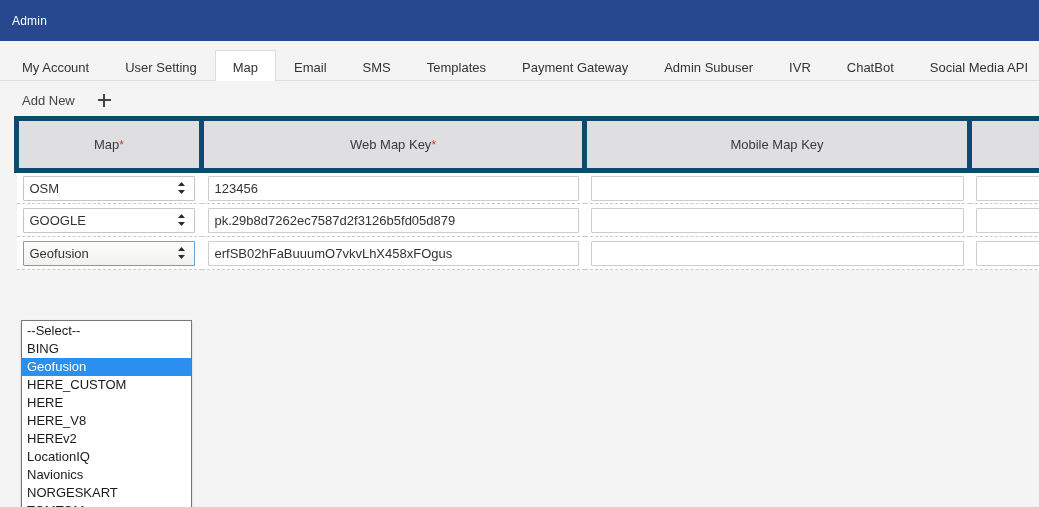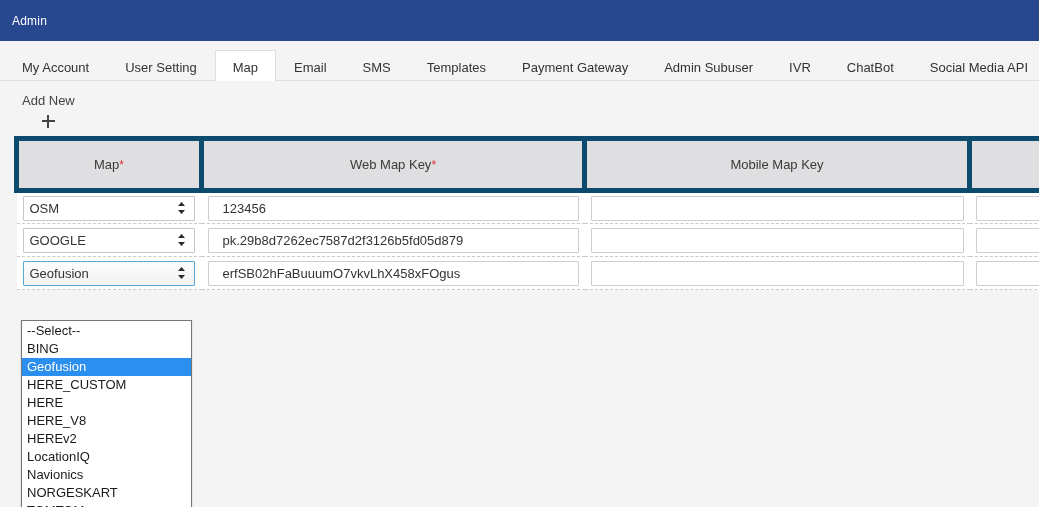--- a/index.html
+++ b/index.html
@@ -61,24 +61,23 @@
     background: #f4f4f4;
     padding: 0;
     position: relative;
     height: 426px;
   }
 
   #add-new-row {
     padding: 12px 0 8px 22px;
     display: flex;
     align-items: center;
-    gap: 7px;
+    gap: 23px;
     width: max-content;
     cursor: pointer;
-    flex-direction: column;
   }
   #add-new-label {
     font-size: 13px;
     color: #444444;
   }
   .plus-icon {
     display: inline-block;
     position: relative;
     width: 13px;
     height: 13px;
@@ -150,21 +149,21 @@
   }
 
   input.key-input {
     width: 100%;
     height: 25px;
     font-size: 13px;
     font-family: "Liberation Sans", sans-serif;
     color: #333333;
     border: 1px solid #cdcdcd;
     background: #ffffff;
-    padding: 0 14px;
+    padding: 0 6px;
     border-radius: 1px;
     outline: none;
   }
 
   
   #dropdown-list {
     position: absolute;
     left: 21px;
     top: 239px;
     width: 171px;

